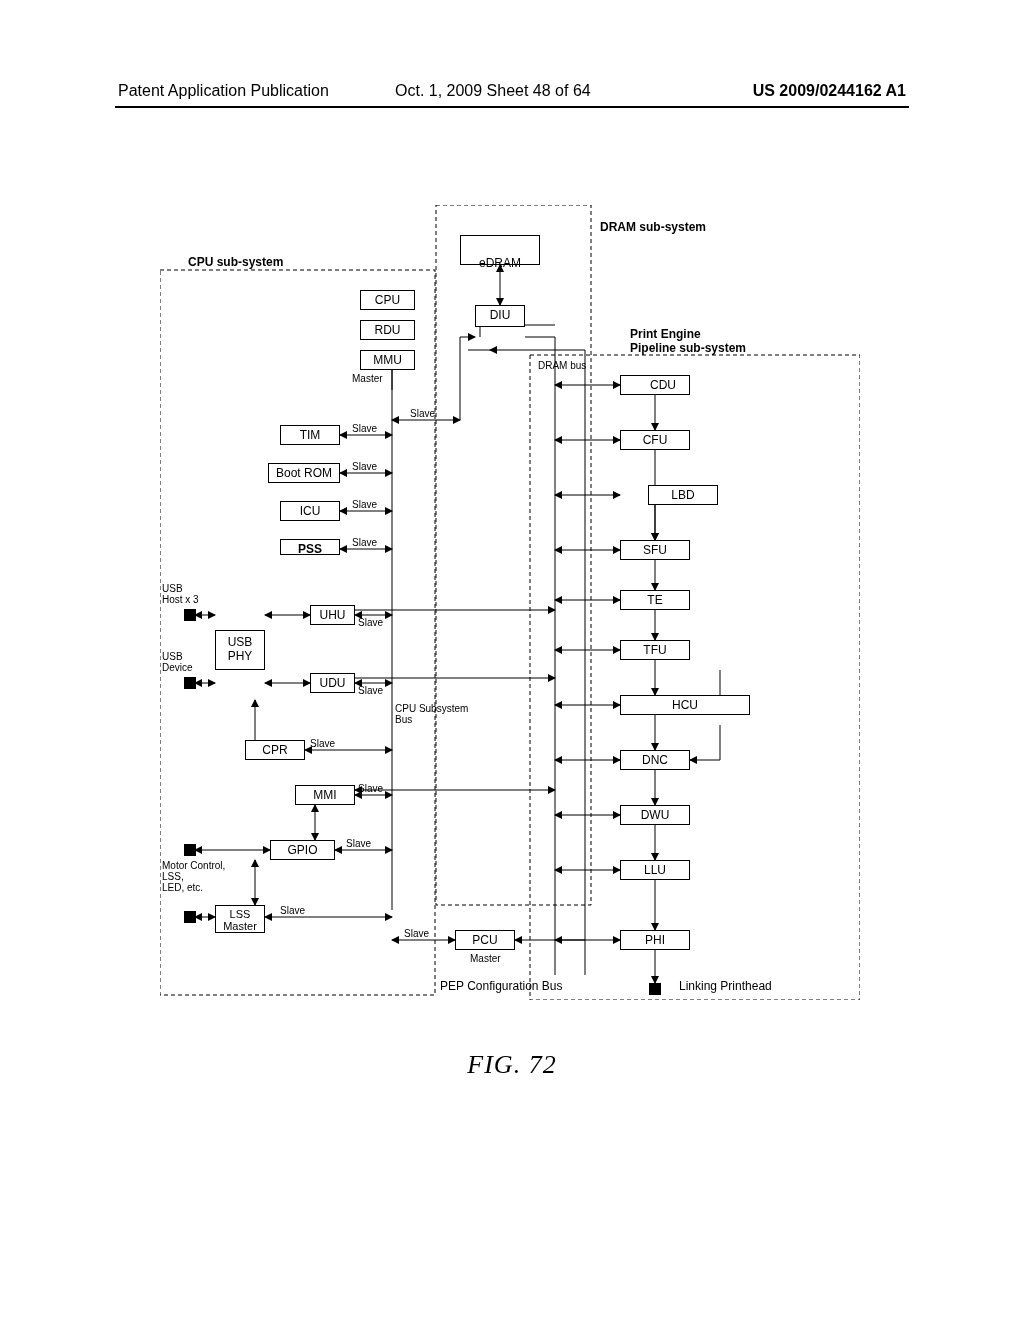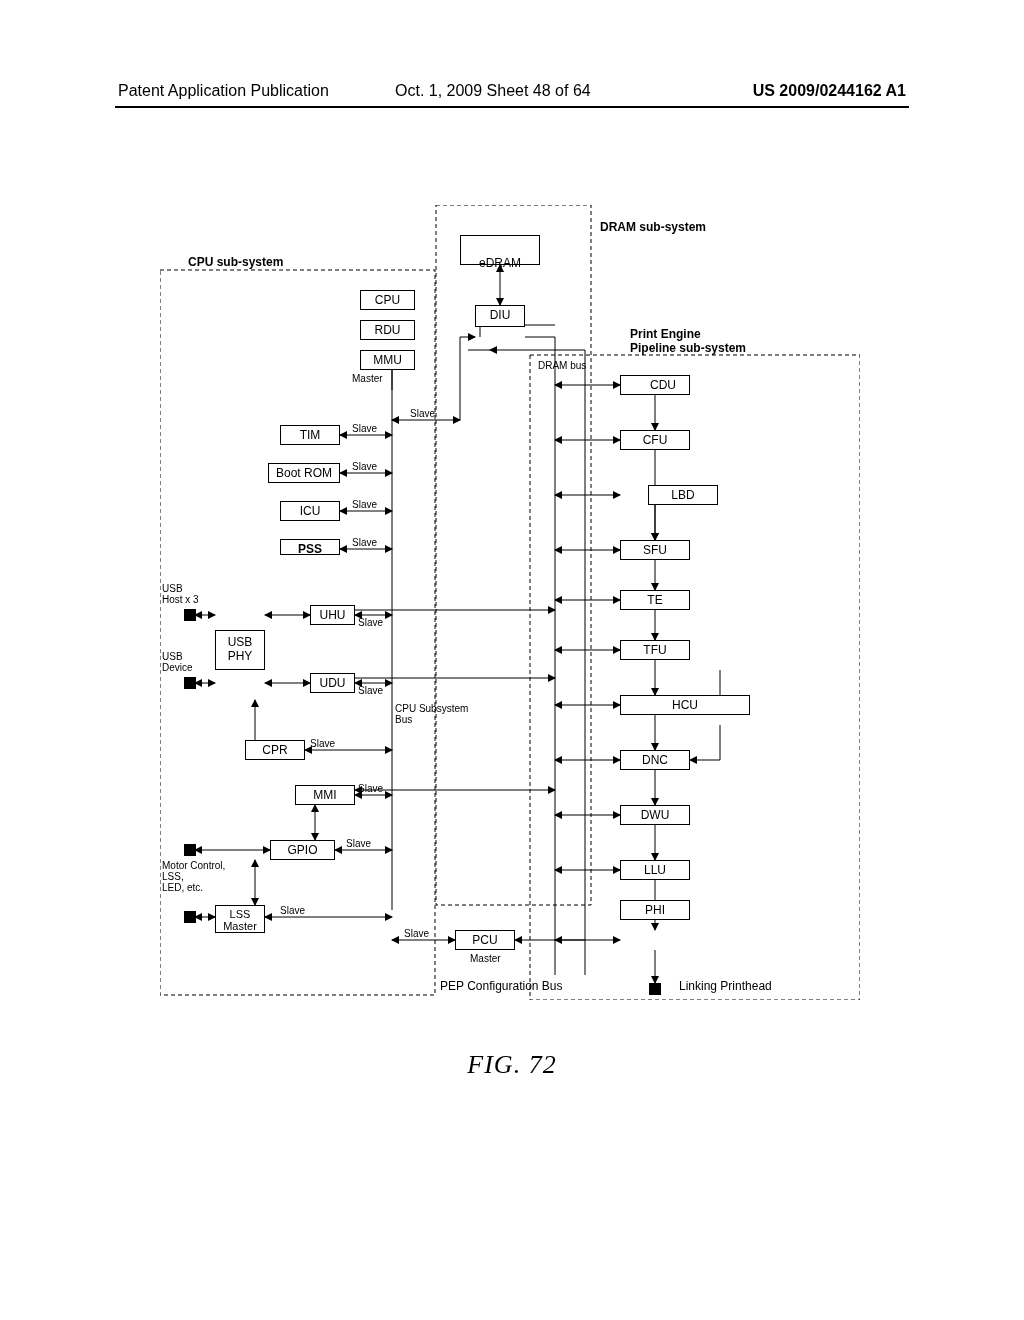--- a/index.html
+++ b/index.html
@@ -175,21 +175,21 @@
   <div class="box" style="left:460px; top:170px; width:70px; height:20px;padding-left:16px;">CDU</div>
   <div class="box" style="left:460px; top:225px; width:70px; height:20px;">CFU</div>
   <div class="box" style="left:460px; top:280px; width:70px; height:20px;margin-left:28px;">LBD</div>
   <div class="box" style="left:460px; top:335px; width:70px; height:20px;">SFU</div>
   <div class="box" style="left:460px; top:385px; width:70px; height:20px;">TE</div>
   <div class="box" style="left:460px; top:435px; width:70px; height:20px;">TFU</div>
   <div class="box" style="left:460px; top:490px; width:130px; height:20px;">HCU</div>
   <div class="box" style="left:460px; top:545px; width:70px; height:20px;">DNC</div>
   <div class="box" style="left:460px; top:600px; width:70px; height:20px;">DWU</div>
   <div class="box" style="left:460px; top:655px; width:70px; height:20px;">LLU</div>
-  <div class="box" style="left:460px; top:695px; width:70px; height:20px;">PHI</div>
+  <div class="box" style="left:460px; top:725px; width:70px; height:20px;">PHI</div>
 
   <div class="blk" style="left:24px; top:404px;"></div>
   <div class="blk" style="left:24px; top:472px;"></div>
   <div class="blk" style="left:24px; top:639px;"></div>
   <div class="blk" style="left:24px; top:706px;"></div>
   <div class="blk" style="left:489px; top:778px;"></div>
 
   <span class="lbl-sm" style="left:192px; top:168px;">Master</span>
   <span class="lbl-sm" style="left:250px; top:203px;">Slave</span>
   <span class="lbl-sm" style="left:192px; top:218px;">Slave</span>

